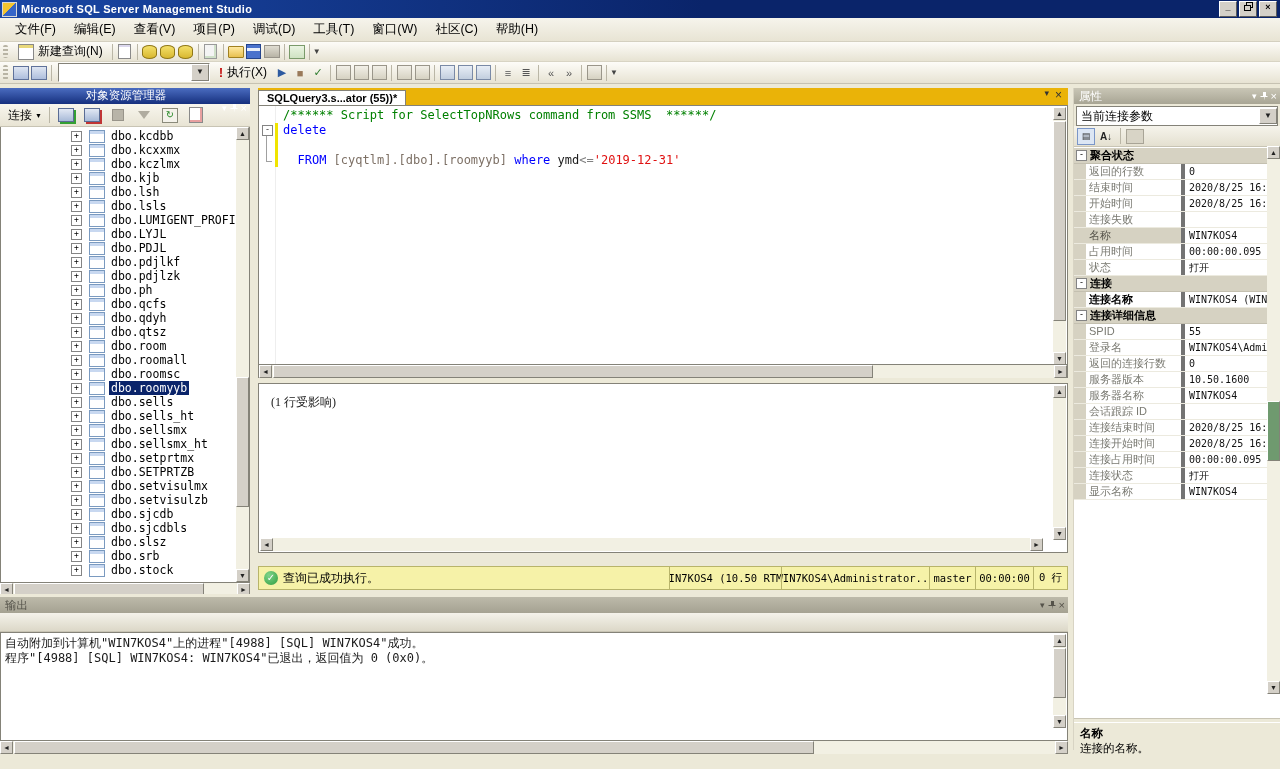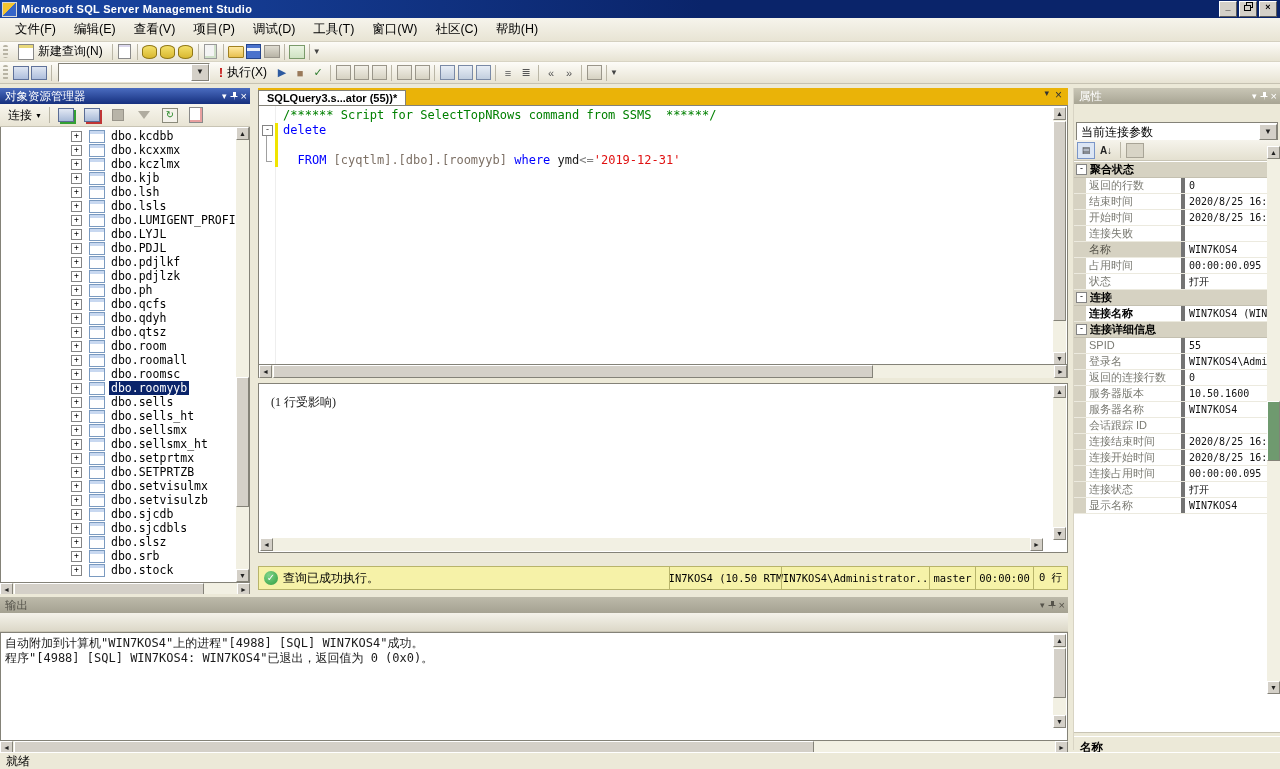--- a/index.html
+++ b/index.html
@@ -39,21 +39,21 @@
   .newq-icon{width:14px;height:14px;background:#fff;border:1px solid #888;box-shadow:inset 0 3px #e8d87a;}
   .exec-bang{color:#c00000;font-weight:bold;font-size:12px;}
   #db-combo{width:150px;height:17px;background:#fff;display:flex;margin:0 3px;}
   #db-combo .combo-fill{flex:1;}
   .combo-arrow{width:16px;background:#d4d0c8;border:1px solid;border-color:#fff #848278 #848278 #fff;font-size:8px;line-height:14px;text-align:center;color:#222;}
 
   
   .panel-header{height:16px;display:flex;align-items:center;padding:0 3px 0 5px;font-size:11.5px;}
   .panel-header .hdr-btns{margin-left:auto;display:flex;gap:3px;align-items:center;}
   .hdr-glyph{font-size:9px;line-height:10px;}
-  .blue-hdr{background:linear-gradient(180deg,#4a6cc0,#16307e);color:#fff;}
+  .blue-hdr{background:linear-gradient(180deg,#4a6cc0,#16307e);color:#fff;flex-direction:column;}
   .gray-hdr{background:linear-gradient(180deg,#c9c6b6,#a8a594);color:#fff;}
   .out-hdr{background:linear-gradient(180deg,#bdbaaa,#a5a292);color:#55534a;}
 
   
   .sb-v{position:absolute;width:13px;background:#f2f0e3;}
   .sb-h{position:absolute;height:13px;background:#f2f0e3;}
   .sb-btn{position:absolute;width:13px;height:13px;background:#d4d0c8;border:1px solid;border-color:#fff #848278 #848278 #fff;font-size:7px;text-align:center;line-height:11px;color:#222;box-sizing:border-box;}
   .sb-thumb{position:absolute;background:#d4d0c8;border:1px solid;border-color:#fff #848278 #848278 #fff;box-sizing:border-box;}
 
   
@@ -112,21 +112,21 @@
   
   #output-panel{position:absolute;left:0;top:597px;width:1068px;height:153px;background:#ece9d8;}
   #output-strip{height:18px;background:linear-gradient(#f4f2ea,#dcd8c8);border-bottom:1px solid #c8c4b4;}
   #output-content{position:relative;height:109px;background:#fff;border:1px solid #848278;box-sizing:border-box;overflow:hidden;}
   #output-lines{position:absolute;left:4px;top:3px;right:16px;font-family:"DejaVu Sans Mono","Liberation Mono",monospace;font-size:12px;line-height:15px;color:#1a1a1a;white-space:nowrap;}
   #out-vscroll{right:1px;top:1px;height:94px;}
   #out-hscroll{position:relative;height:13px;background:#f2f0e3;}
 
   
   #properties-panel{position:absolute;left:1073px;top:88px;width:207px;height:662px;background:#ece9d8;border-left:1px solid #d8d4c4;box-sizing:border-box;}
-  #prop-combo-row{height:16px;padding:18px 2px;box-sizing:border-box;}
+  #prop-combo-row{height:22px;padding:2px 2px;box-sizing:border-box;}
   #prop-combo{height:18px;background:#fff;border:1px solid #848278;display:flex;align-items:center;font-size:12px;}
   #prop-combo .combo-fill{flex:1;padding-left:4px;}
   #prop-toolbar{height:20px;display:flex;align-items:center;gap:2px;padding-left:3px;border-bottom:1px solid #c8c4b4;background:linear-gradient(#f6f4ec,#e4e0d0);}
   .ic-cat{width:16px;height:15px;border:1px solid #7a96c8;background:#dce6f4;font-size:9px;line-height:14px;text-align:center;color:#333;}
   .ic-az{width:18px;height:15px;font-size:10px;line-height:15px;text-align:center;color:#222;font-weight:bold;}
   .ic-pp{width:16px;height:13px;background:#d8d4c6;border:1px solid #a8a496;}
   #prop-grid{position:relative;background:#fff;border-top:1px solid #fff;}
   .prop-cat{height:15px;display:flex;align-items:center;background:#d6d2c2;border-bottom:1px solid #c4c0b0;font-weight:bold;font-size:11px;gap:3px;padding-left:2px;}
   .catbox{width:9px;height:9px;border:1px solid #848484;background:#fff;font-size:9px;line-height:7px;text-align:center;font-weight:normal;flex:none;}
   .prop-row{height:15px;display:flex;border-bottom:1px solid #eceadf;font-size:11px;}
@@ -721,17 +721,14 @@
       <span class="sb-btn" style="top:0;">▲</span>
       <span class="sb-thumb" style="top:255px;height:60px;left:0;width:13px;background:#6f9a6f;"></span>
       <span class="sb-btn" style="bottom:0;">▼</span>
     </div>
     <div id="prop-desc">
       <div class="desc-title">名称</div>
       <div>连接的名称。</div>
     </div>
   </div>
 
-  <div id="statusbar">
-    <span>就绪</span>
-  </div>
 
 </div>
 
 </body></html>

